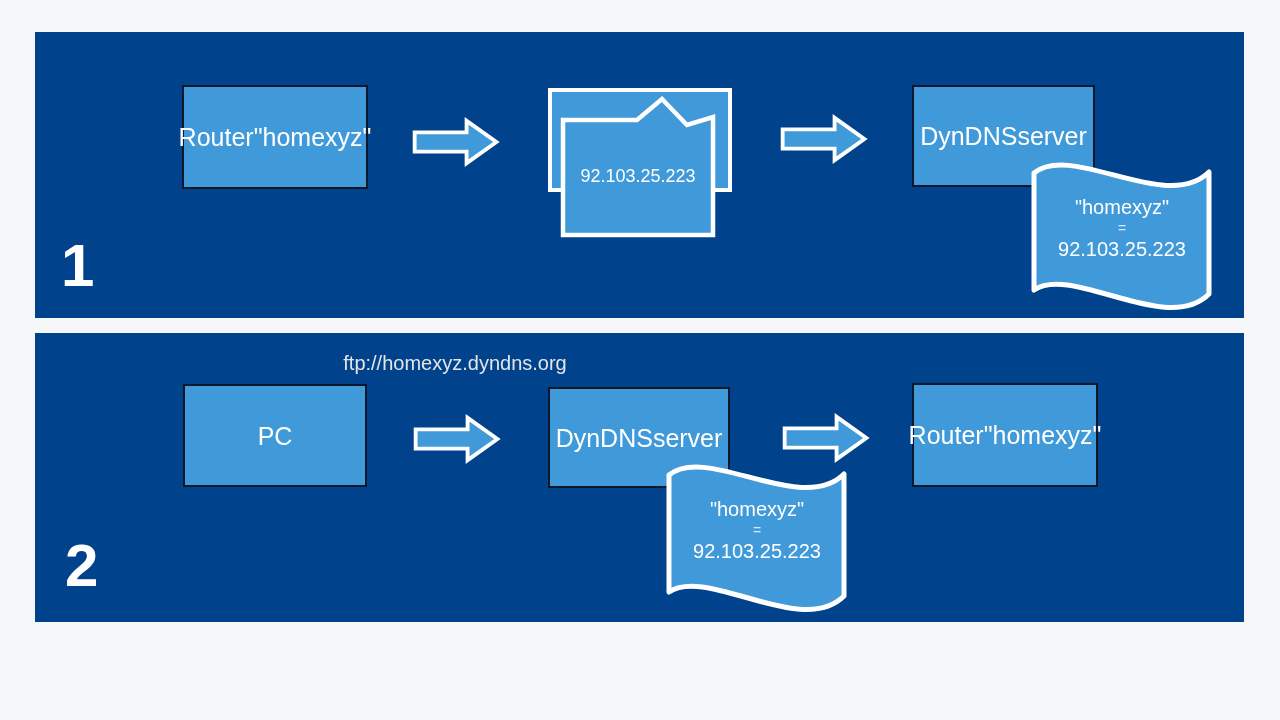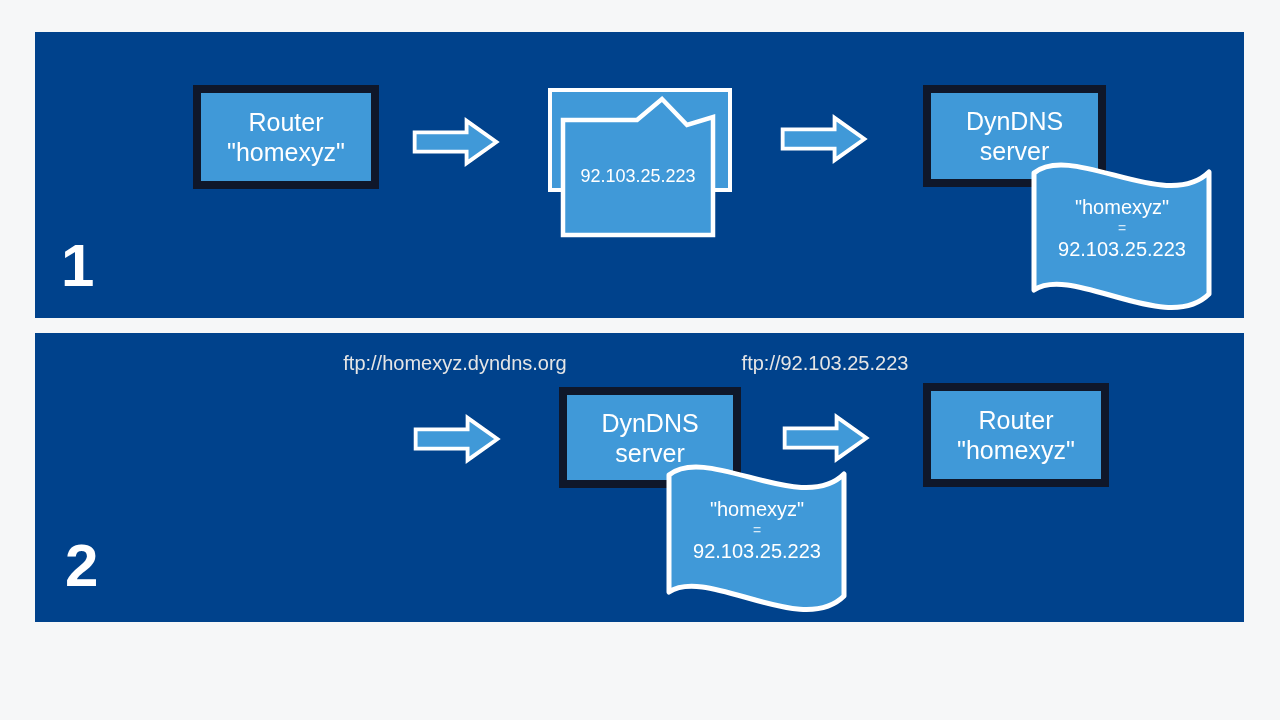--- a/index.html
+++ b/index.html
@@ -27,30 +27,29 @@
     font-size: 60px;
     font-weight: bold;
     line-height: 1;
   }
   .panel-1 .step-number { left: 26px; top: 204px; }
   .panel-2 .step-number { left: 30px; top: 203px; }
 
   .node-box {
     position: absolute;
     background: #4099d8;
-    border: 8px solid #0f172a;
+    border: 2px solid #0f172a;
     display: flex;
-    flex-direction: column;
+    flex-direction: row;
     align-items: center;
     justify-content: center;
     color: #ffffff;
     font-size: 25px;
     line-height: 1.2;
     text-align: center;
-    margin-left: 11px;
   }
   .router-box-1 { left: 147px; top: 53px; width: 186px; height: 104px; }
   .dyndns-box-1 { left: 877px; top: 53px; width: 183px; height: 102px; }
   .pc-box       { left: 148px; top: 51px; width: 184px; height: 103px; }
   .dyndns-box-2 { left: 513px; top: 54px; width: 182px; height: 101px; }
   .router-box-2 { left: 877px; top: 50px; width: 186px; height: 104px; }
 
   .arrow {
     position: absolute;
     width: 88px; height: 50px;
@@ -163,22 +162,24 @@
       </div>
     </div>
 
   </div>
 
   <div class="panel panel-2">
 
     <div class="step-number">2</div>
 
     <div class="url-label url-label-1">ftp://homexyz.dyndns.org</div>
-    <div class="url-label url-label-2">ftp://92.103.25.223</div>
-
+
+    <div class="node-box pc-box">
+      <span>PC</span>
+    </div>
 
     <div class="arrow arrow-3">
       <svg viewBox="0 0 90 52" width="88" height="50">
         <polygon points="2,16 56,16 56,4 87,26 56,48 56,36 2,36" fill="#4099d8" stroke="#ffffff" stroke-width="4" stroke-linejoin="miter"></polygon>
       </svg>
     </div>
 
     <div class="node-box dyndns-box-2">
       <span>DynDNS</span>
       <span>server</span>

